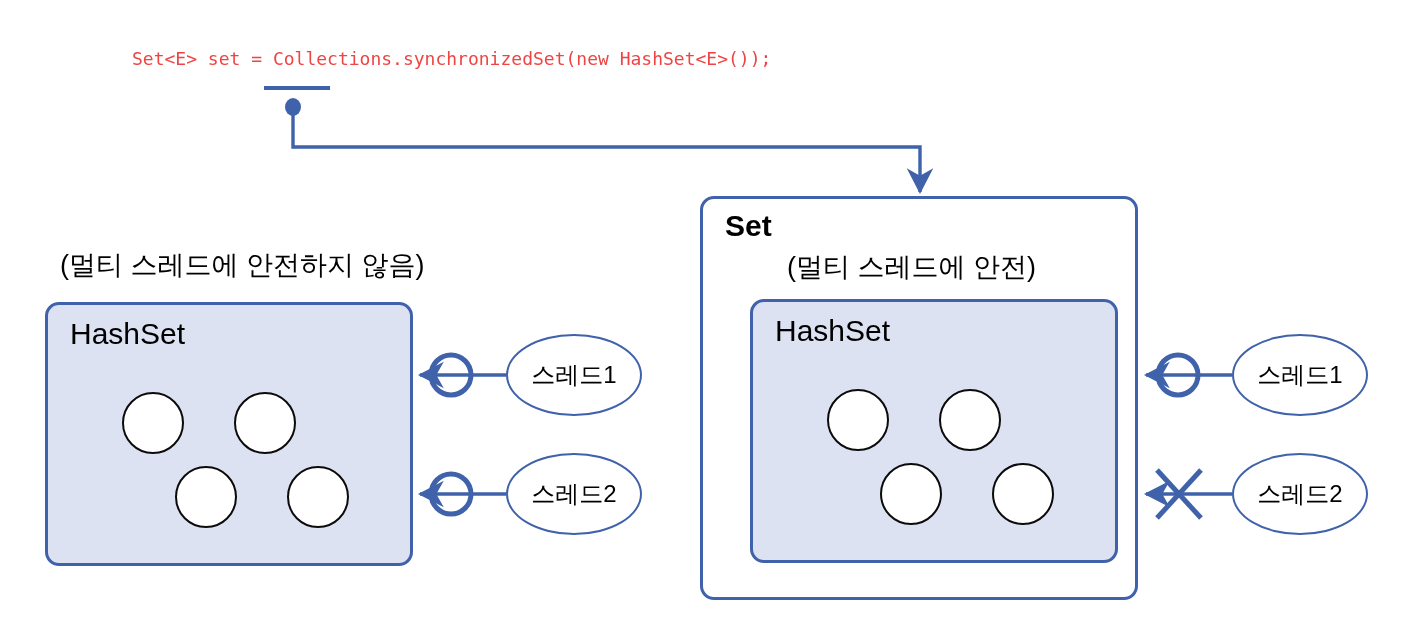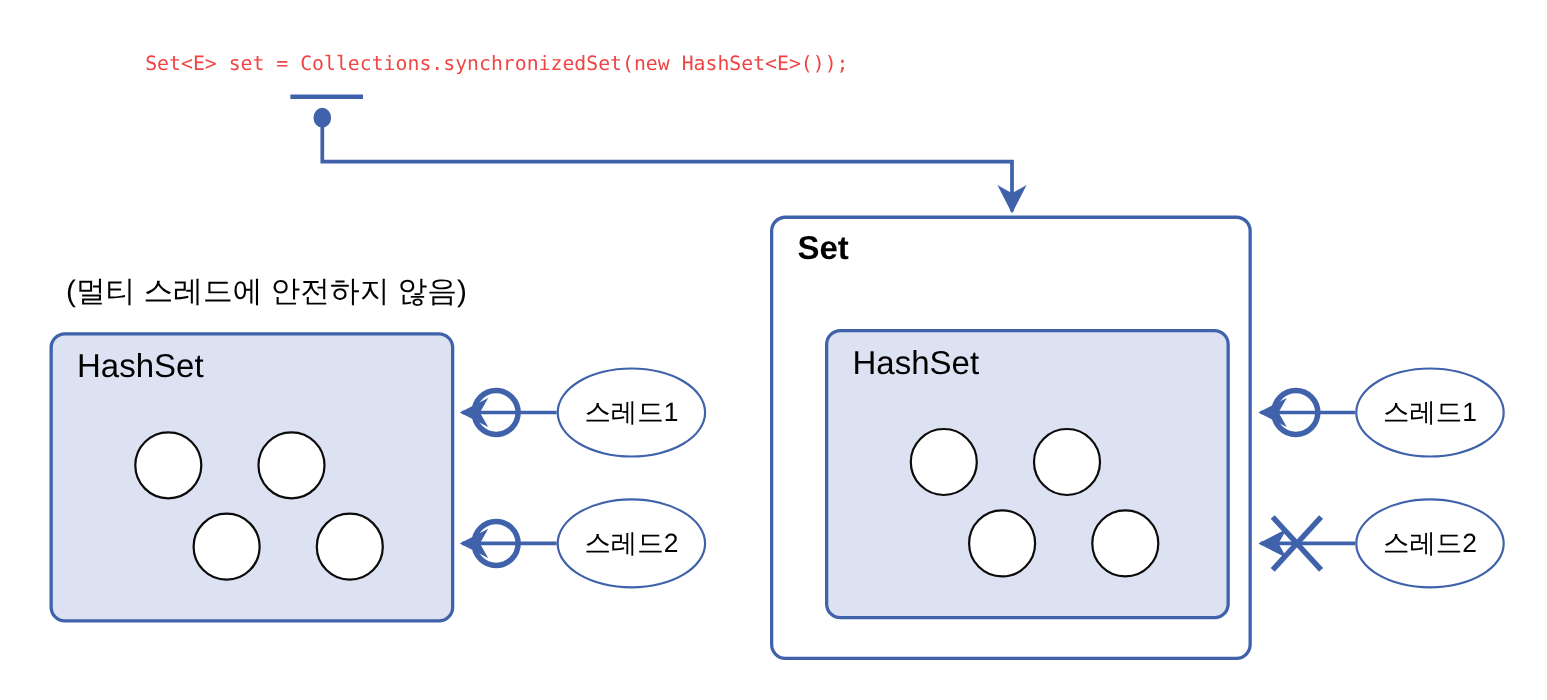--- a/index.html
+++ b/index.html
@@ -121,20 +121,21 @@
 
   <div class="thread-ellipse" style="left:506px; top:334px;">
     <span>스레드1</span>
   </div>
   <div class="thread-ellipse" style="left:506px; top:453px;">
     <span>스레드2</span>
   </div>
 
   <div class="rbox set-box" style="left:700px; top:196px; width:438px; height:404px;">
     <div class="box-title bold" style="left:22px; top:10px;">Set</div>
+    <div class="caption" style="left:84px; top:50px;">(멀티 스레드에 안전)</div>
 
     <div class="rbox hashset-box" style="left:47px; top:100px; width:368px; height:264px; border-width:3px;">
       <div class="box-title" style="left:22px; top:12px;">HashSet</div>
       <div class="elem-circle" style="left:74px; top:87px;"></div>
       <div class="elem-circle" style="left:186px; top:87px;"></div>
       <div class="elem-circle" style="left:127px; top:161px;"></div>
       <div class="elem-circle" style="left:239px; top:161px;"></div>
     </div>
   </div>
 

